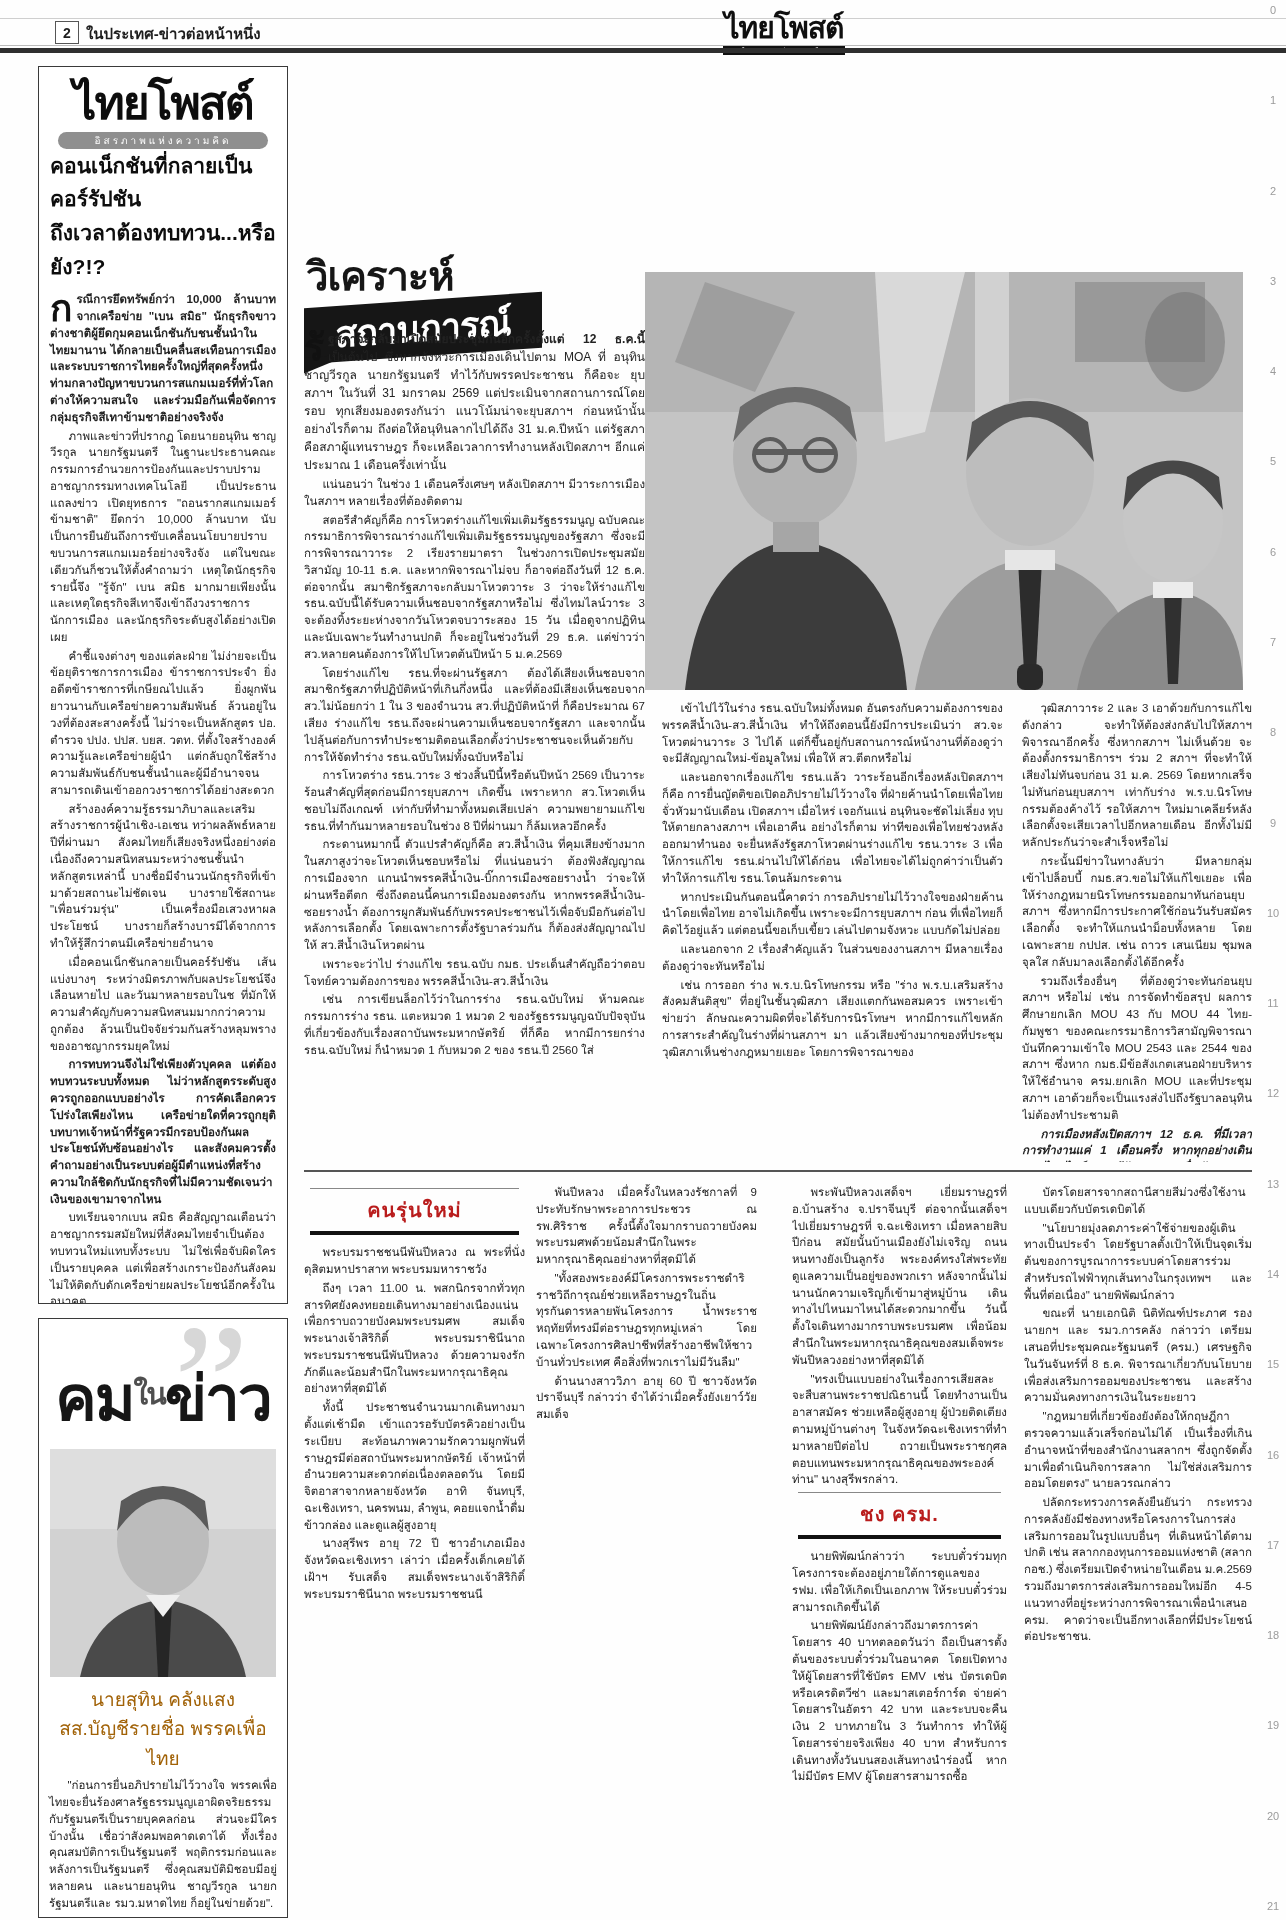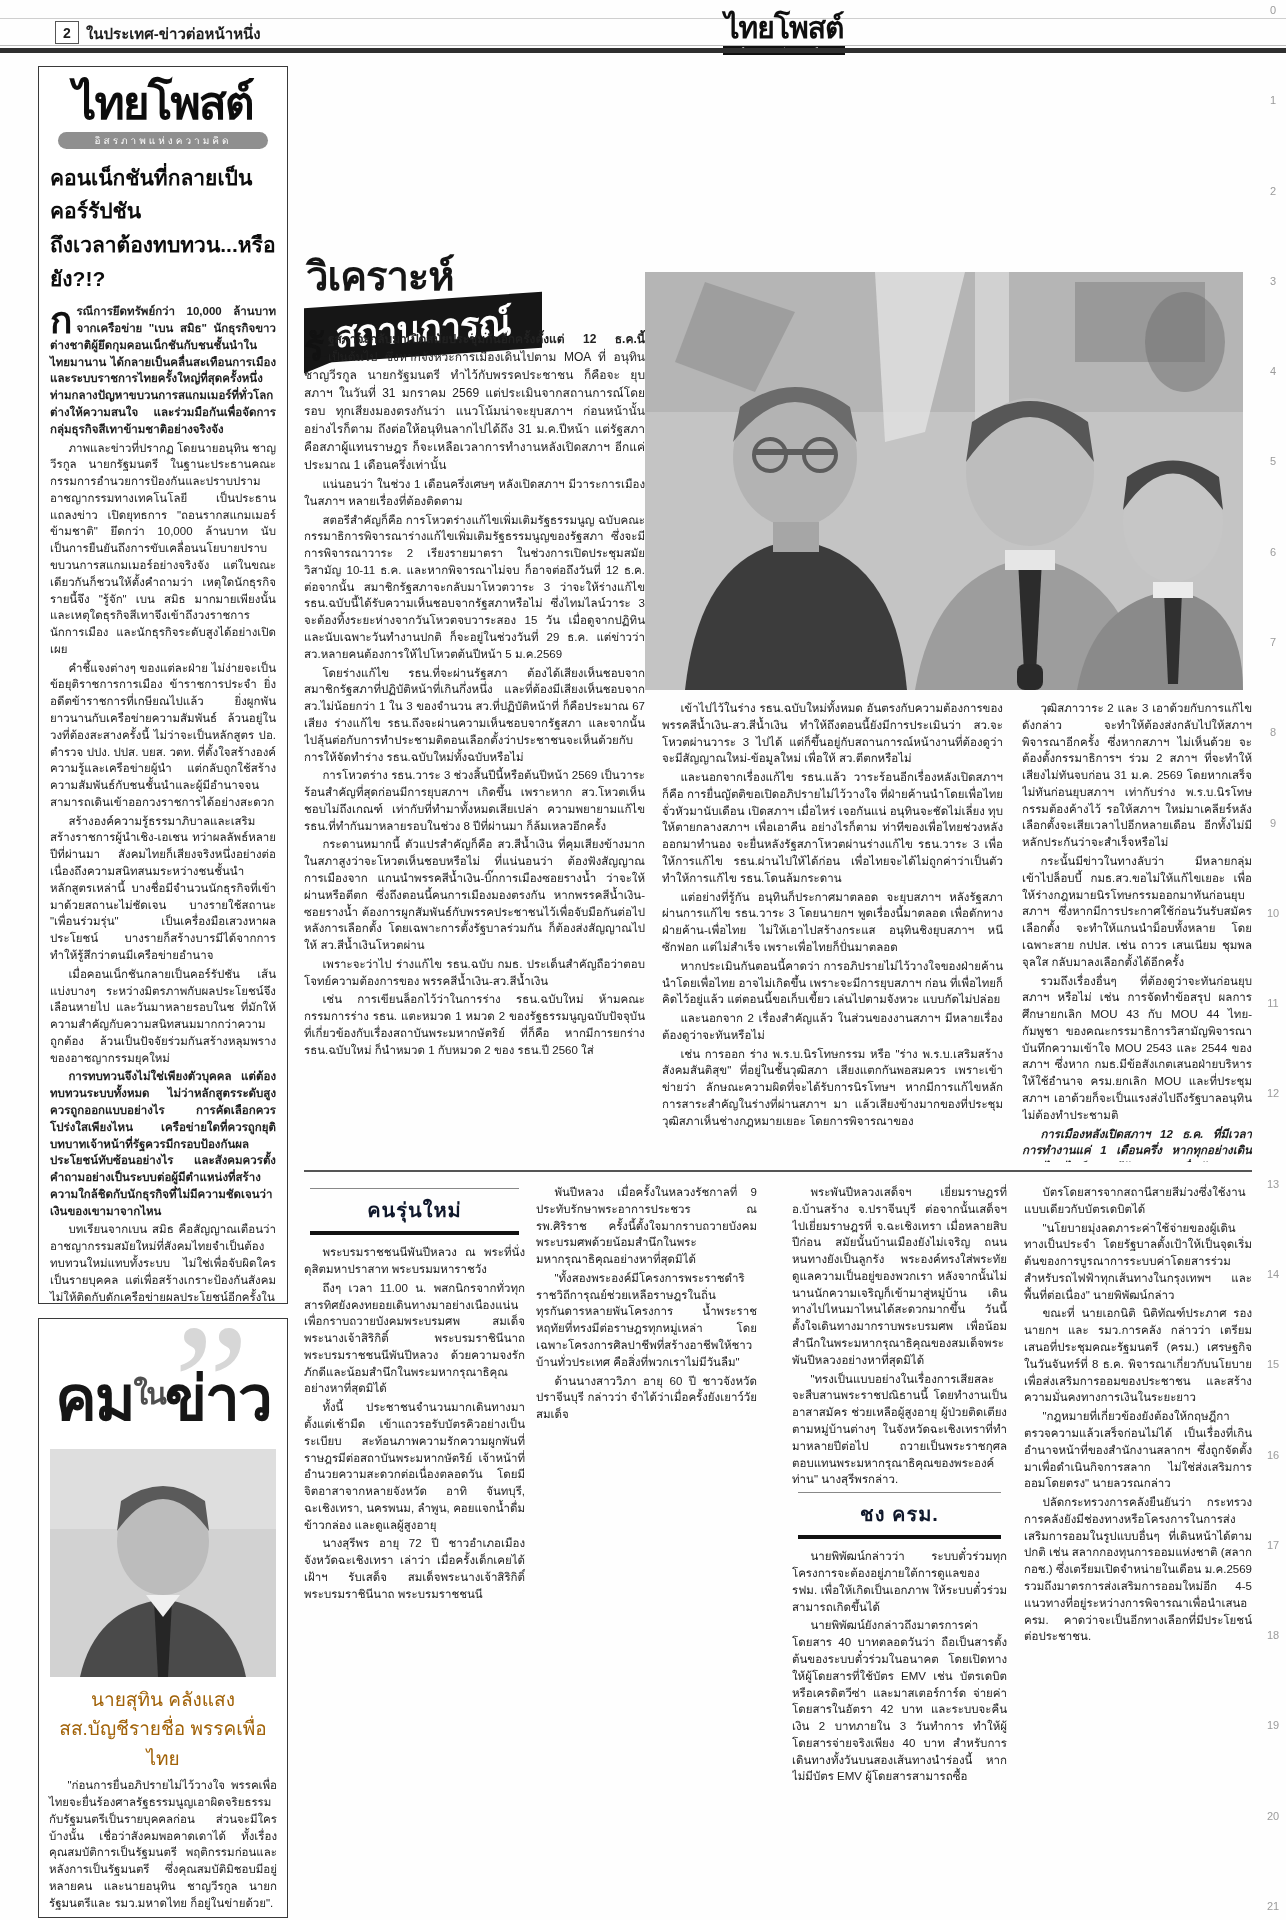--- a/index.html
+++ b/index.html
@@ -20,21 +20,21 @@
   
   .ruler{right:4px;top:4px;height:1908px;width:18px;display:flex;flex-direction:column;
          justify-content:space-between;align-items:center;}
   .mnum{font-size:11px;color:#9b9b9b;}
   
   .opinionbox{left:38px;top:66px;width:250px;height:1238px;border:1.5px solid #3a3a3a;
               background:#fff;padding:10px 11px;box-sizing:border-box;overflow:hidden;}
   .op-logo{font-size:46px;font-weight:900;letter-spacing:-2px;text-align:center;line-height:1.15;color:#0d0d0d;}
   .op-pill{margin:2px auto 0;width:210px;height:17px;background:#8f8f8f;border-radius:9px;
            color:#fff;font-size:10px;letter-spacing:3px;text-align:center;line-height:17px;}
-  .op-head{margin-top:12px;font-size:21px;font-weight:900;line-height:1.6;color:#0d0d0d;}
+  .op-head{font-size:21px;font-weight:900;line-height:1.6;color:#0d0d0d;}
   .bodytxt{font-size:11.5px;line-height:1.46;text-align:justify;color:#222;}
   .bodytxt p.para, .bodytxt p.lede{margin:0 0 2px 0;text-indent:1.6em;}
   p.lede{text-indent:0 !important;}
   .dc{float:left;font-size:37px;font-weight:900;line-height:.85;padding:2px 4px 0 0;color:#111;}
   .b{font-weight:bold;}
   .bi{font-weight:bold;font-style:italic;}
   
   .headlinebox{left:304px;top:58px;width:712px;height:186px;background:#1b1b1b;color:#fff;
                display:flex;flex-direction:column;justify-content:center;text-align:center;}
   .headlinebox div{font-size:55px;font-weight:900;line-height:1.62;letter-spacing:-1px;}
@@ -55,21 +55,21 @@
   .mainlede{font-size:12px;line-height:1.5;}
   .mainrule{left:304px;top:1170px;width:948px;height:2px;background:#555;}
   
   .bcol{top:1184px;height:730px;overflow:hidden;}
   .b1{left:304px;width:221px;}
   .b2{left:536px;width:221px;}
   .b3{left:792px;width:215px;}
   .b4{left:1024px;width:228px;}
   .secbox{border-top:1px solid #888;border-bottom:4px solid #111;text-align:center;
           margin:4px 6px 9px;padding:7px 0 6px;}
-  .secbox .sectitle{font-size:20px;font-weight:900;letter-spacing:1px;color:#0f172a;}
+  .secbox .sectitle{font-size:20px;font-weight:900;letter-spacing:1px;color:#b91c1c;}
   
   .kombox{left:38px;top:1318px;width:250px;height:600px;border:1.5px solid #3a3a3a;background:#fff;
           padding:8px 10px;box-sizing:border-box;overflow:hidden;}
   .komlogo{position:relative;height:118px;text-align:center;}
   .komlogo .qmark{position:absolute;right:28px;top:-28px;font-family:"Liberation Serif","DejaVu Serif",serif;
                   font-size:170px;color:#d7d7d7;line-height:1;}
   .komlogo .row{position:relative;padding-top:22px;font-weight:900;color:#161616;letter-spacing:-2px;}
   .komlogo .big{font-size:62px;text-align:center;}
   .komlogo .small{font-size:30px;position:relative;top:-16px;color:#4f4f4f;}
   .kcap{text-align:center;font-weight:400;font-size:19px;line-height:1.55;margin:8px 0 4px;color:#a16207;}
@@ -183,21 +183,20 @@
         <p class="para">โดยร่างแก้ไข รธน.ที่จะผ่านรัฐสภา ต้องได้เสียงเห็นชอบจากสมาชิกรัฐสภาที่ปฏิบัติหน้าที่เกินกึ่งหนึ่ง และที่ต้องมีเสียงเห็นชอบจาก สว.ไม่น้อยกว่า 1 ใน 3 ของจำนวน สว.ที่ปฏิบัติหน้าที่ ก็คือประมาณ 67 เสียง ร่างแก้ไข รธน.ถึงจะผ่านความเห็นชอบจากรัฐสภา และจากนั้นไปลุ้นต่อกับการทำประชามติตอนเลือกตั้งว่าประชาชนจะเห็นด้วยกับการให้จัดทำร่าง รธน.ฉบับใหม่ทั้งฉบับหรือไม่</p>
         <p class="para">การโหวตร่าง รธน.วาระ 3 ช่วงสิ้นปีนี้หรือต้นปีหน้า 2569 เป็นวาระร้อนสำคัญที่สุดก่อนมีการยุบสภาฯ เกิดขึ้น เพราะหาก สว.โหวตเห็นชอบไม่ถึงเกณฑ์ เท่ากับที่ทำมาทั้งหมดเสียเปล่า ความพยายามแก้ไข รธน.ที่ทำกันมาหลายรอบในช่วง 8 ปีที่ผ่านมา ก็ล้มเหลวอีกครั้ง</p>
         <p class="para">กระดานหมากนี้ ตัวแปรสำคัญก็คือ สว.สีน้ำเงิน ที่คุมเสียงข้างมากในสภาสูงว่าจะโหวตเห็นชอบหรือไม่ ที่แน่นอนว่า ต้องฟังสัญญาณการเมืองจาก แกนนำพรรคสีน้ำเงิน-บิ๊กการเมืองซอยรางน้ำ ว่าจะให้ผ่านหรือตีตก ซึ่งถึงตอนนี้คนการเมืองมองตรงกัน หากพรรคสีน้ำเงิน-ซอยรางน้ำ ต้องการผูกสัมพันธ์กับพรรคประชาชนไว้เพื่อจับมือกันต่อไปหลังการเลือกตั้ง โดยเฉพาะการตั้งรัฐบาลร่วมกัน ก็ต้องส่งสัญญาณไปให้ สว.สีน้ำเงินโหวตผ่าน</p>
         <p class="para">เพราะจะว่าไป ร่างแก้ไข รธน.ฉบับ กมธ. ประเด็นสำคัญถือว่าตอบโจทย์ความต้องการของ พรรคสีน้ำเงิน-สว.สีน้ำเงิน</p>
         <p class="para">เช่น การเขียนล็อกไว้ว่าในการร่าง รธน.ฉบับใหม่ ห้ามคณะกรรมการร่าง รธน. แตะหมวด 1 หมวด 2 ของรัฐธรรมนูญฉบับปัจจุบัน ที่เกี่ยวข้องกับเรื่องสถาบันพระมหากษัตริย์ ที่ก็คือ หากมีการยกร่าง รธน.ฉบับใหม่ ก็นำหมวด 1 กับหมวด 2 ของ รธน.ปี 2560 ใส่</p>
       </div>
   </div>
   <div class="abs col c2 bodytxt">
       <p class="para">เข้าไปไว้ในร่าง รธน.ฉบับใหม่ทั้งหมด อันตรงกับความต้องการของพรรคสีน้ำเงิน-สว.สีน้ำเงิน ทำให้ถึงตอนนี้ยังมีการประเมินว่า สว.จะโหวตผ่านวาระ 3 ไปได้ แต่ก็ขึ้นอยู่กับสถานการณ์หน้างานที่ต้องดูว่าจะมีสัญญาณใหม่-ข้อมูลใหม่ เพื่อให้ สว.ตีตกหรือไม่</p>
       <p class="para">และนอกจากเรื่องแก้ไข รธน.แล้ว วาระร้อนอีกเรื่องหลังเปิดสภาฯ ก็คือ การยื่นญัตติขอเปิดอภิปรายไม่ไว้วางใจ ที่ฝ่ายค้านนำโดยเพื่อไทย จั่วหัวมานับเดือน เปิดสภาฯ เมื่อไหร่ เจอกันแน่ อนุทินจะชัดไม่เลี่ยง ทุบให้ตายกลางสภาฯ เพื่อเอาคืน อย่างไรก็ตาม ท่าทีของเพื่อไทยช่วงหลังออกมาทำนอง จะยื่นหลังรัฐสภาโหวตผ่านร่างแก้ไข รธน.วาระ 3 เพื่อให้การแก้ไข รธน.ผ่านไปให้ได้ก่อน เพื่อไทยจะได้ไม่ถูกค่าว่าเป็นตัวทำให้การแก้ไข รธน.โดนล้มกระดาน</p>
-      <p class="para">แต่อย่างที่รู้กัน อนุทินก็ประกาศมาตลอด จะยุบสภาฯ หลังรัฐสภาผ่านการแก้ไข รธน.วาระ 3 โดยนายกฯ พูดเรื่องนี้มาตลอด เพื่อดักทางฝ่ายค้าน-เพื่อไทย ไม่ให้เอาไปสร้างกระแส อนุทินชิงยุบสภาฯ หนีซักฟอก แต่ไม่สำเร็จ เพราะเพื่อไทยก็ปั่นมาตลอด</p>
       <p class="para">หากประเมินกันตอนนี้คาดว่า การอภิปรายไม่ไว้วางใจของฝ่ายค้านนำโดยเพื่อไทย อาจไม่เกิดขึ้น เพราะจะมีการยุบสภาฯ ก่อน ที่เพื่อไทยก็คิดไว้อยู่แล้ว แต่ตอนนี้ขอเก็บเขี้ยว เล่นไปตามจังหวะ แบบกัดไม่ปล่อย</p>
       <p class="para">และนอกจาก 2 เรื่องสำคัญแล้ว ในส่วนของงานสภาฯ มีหลายเรื่องต้องดูว่าจะทันหรือไม่</p>
       <p class="para">เช่น การออก ร่าง พ.ร.บ.นิรโทษกรรม หรือ "ร่าง พ.ร.บ.เสริมสร้างสังคมสันติสุข" ที่อยู่ในชั้นวุฒิสภา เสียงแตกกันพอสมควร เพราะเข้าข่ายว่า ลักษณะความผิดที่จะได้รับการนิรโทษฯ หากมีการแก้ไขหลักการสาระสำคัญในร่างที่ผ่านสภาฯ มา แล้วเสียงข้างมากของที่ประชุมวุฒิสภาเห็นช่างกฎหมายเยอะ โดยการพิจารณาของ</p>
     </div>
   <div class="abs col c3 bodytxt">
       <p class="para">วุฒิสภาวาระ 2 และ 3 เอาด้วยกับการแก้ไขดังกล่าว จะทำให้ต้องส่งกลับไปให้สภาฯ พิจารณาอีกครั้ง ซึ่งหากสภาฯ ไม่เห็นด้วย จะต้องตั้งกรรมาธิการฯ ร่วม 2 สภาฯ ที่จะทำให้เสียงไม่ทันจบก่อน 31 ม.ค. 2569 โดยหากเสร็จไม่ทันก่อนยุบสภาฯ เท่ากับร่าง พ.ร.บ.นิรโทษกรรมต้องค้างไว้ รอให้สภาฯ ใหม่มาเคลียร์หลังเลือกตั้งจะเสียเวลาไปอีกหลายเดือน อีกทั้งไม่มีหลักประกันว่าจะสำเร็จหรือไม่</p>
       <p class="para">กระนั้นมีข่าวในทางลับว่า มีหลายกลุ่มเข้าไปล็อบบี้ กมธ.สว.ขอไม่ให้แก้ไขเยอะ เพื่อให้ร่างกฎหมายนิรโทษกรรมออกมาทันก่อนยุบสภาฯ ซึ่งหากมีการประกาศใช้ก่อนวันรับสมัครเลือกตั้ง จะทำให้แกนนำม็อบทั้งหลาย โดยเฉพาะสาย กปปส. เช่น ถาวร เสนเนียม ชุมพล จุลใส กลับมาลงเลือกตั้งได้อีกครั้ง</p>
       <p class="para">รวมถึงเรื่องอื่นๆ ที่ต้องดูว่าจะทันก่อนยุบสภาฯ หรือไม่ เช่น การจัดทำข้อสรุป ผลการศึกษายกเลิก MOU 43 กับ MOU 44 ไทย-กัมพูชา ของคณะกรรมาธิการวิสามัญพิจารณาบันทึกความเข้าใจ MOU 2543 และ 2544 ของสภาฯ ซึ่งหาก กมธ.มีข้อสังเกตเสนอฝ่ายบริหารให้ใช้อำนาจ ครม.ยกเลิก MOU และที่ประชุมสภาฯ เอาด้วยก็จะเป็นแรงส่งไปถึงรัฐบาลอนุทินไม่ต้องทำประชามติ</p>
       <p class="para b bi">การเมืองหลังเปิดสภาฯ 12 ธ.ค. ที่มีเวลาการทำงานแค่ 1 เดือนครึ่ง หากทุกอย่างเดินตามไทมไลน์ "แก้รัฐธรรมนูญ-ยื่นซักฟอก-ยุบสภาฯ" ต้องรอดูว่าฝ่ายไหนจะอ่านเกมขาด วางแผนทะลุ จนเป็นผู้กำชัยก่อนเข้าสู่สนามเลือกตั้ง.</p>
     </div>

